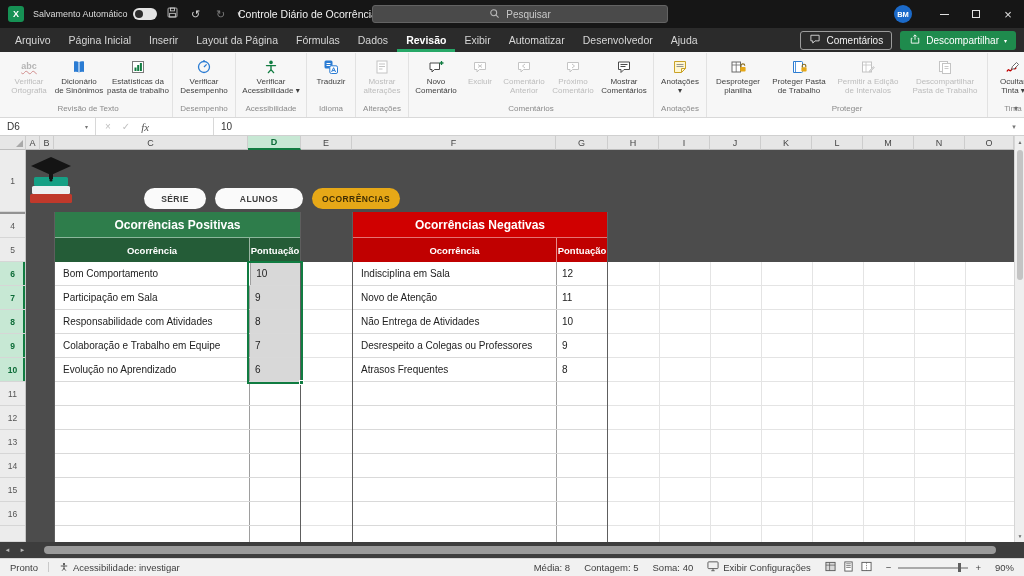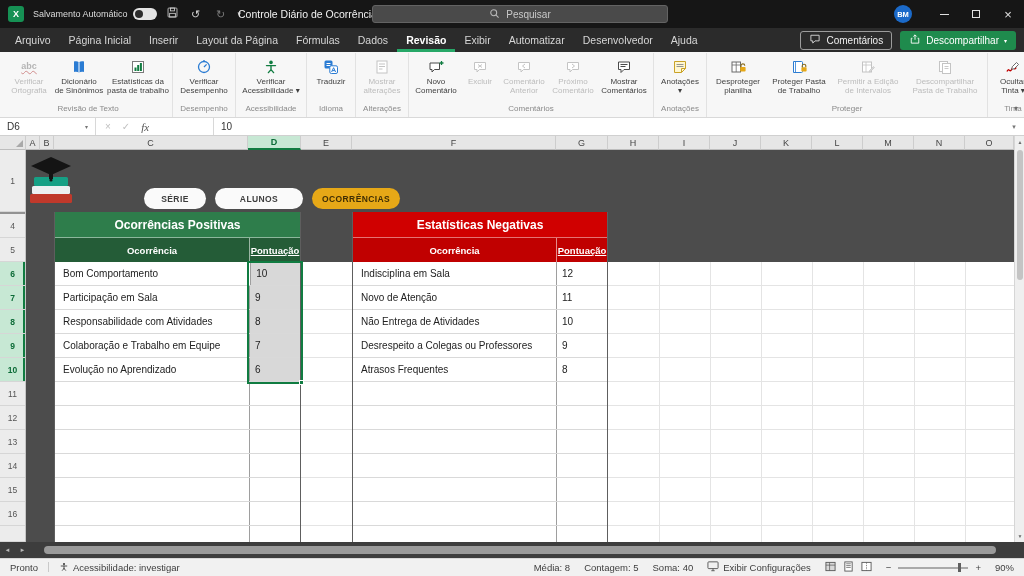--- a/index.html
+++ b/index.html
@@ -88,21 +88,21 @@
   .tbanner { height:26px; display:flex; align-items:center; justify-content:center; color:#fff; font-weight:bold; font-size:12px; }
   .thead { height:24px; display:flex; color:#fff; font-weight:bold; font-size:9.5px; }
   .thead > div { display:flex; align-items:center; justify-content:center; }
   .trow { height:24px; display:flex; background:#fff; border-bottom:1px solid #d9d9d9; font-size:10px; color:#222; }
   .trow .c1 { display:flex; align-items:center; padding-left:8px; }
   .trow .c2 { display:flex; align-items:center; padding-left:5px; border-left:1px solid #9e9e9e; }
   .pos .tbanner { background:#2e7d4b; border-bottom:1px solid rgba(255,255,255,.45); }
   .pos .thead { background:#245c37; }
   .neg .tbanner { background:#d00000; border-bottom:1px solid rgba(255,255,255,.45); }
   .neg .thead { background:#c00000; }
-  .thead .hc2 { border-left:1px solid rgba(255,255,255,.55);text-decoration:underline; }
+  .thead .hc2 { border-left:1px solid rgba(255,255,255,.55); }
   .gsel { background:#d8d8d8; }
 
   .selbox { position:absolute; left:247px; top:111px; width:56px; height:123px; border:2px solid #107c41; pointer-events:none; }
   .selbox .handle { position:absolute; right:-3px; bottom:-3px; width:5px; height:5px; background:#107c41; border:1px solid #fff; }
 
   
   .vscroll { position:absolute; left:1014px; top:136px; width:10px; height:406px; background:#efefef; border-left:1px solid #d6d6d6; }
   .vscroll .arr { position:absolute; left:0; width:10px; height:12px; display:flex; align-items:center; justify-content:center; font-size:5px; color:#6b6b6b; }
   .vscroll .thumb { position:absolute; left:2px; top:14px; width:6px; height:130px; background:#c4c4c4; border-radius:3px; }
   .hscrollband { position:absolute; left:0; top:542px; width:1024px; height:16px; background:#3d3d3d; display:flex; align-items:center; }
@@ -592,21 +592,21 @@
           <div class="c1" style="width:194px"></div>
           <div class="c2" style="width:51px"></div>
         </div>
       <div class="trow">
           <div class="c1" style="width:194px"></div>
           <div class="c2" style="width:51px"></div>
         </div>
     </div>
 
     <div class="xtable neg" style="left:352px; width:256px">
-      <div class="tbanner">Estatísticas Negativas</div>
+      <div class="tbanner">Ocorrências Negativas</div>
       <div class="thead">
         <div class="hc1" style="width:203px">Ocorrência</div>
         <div class="hc2" style="width:51px">Pontuação</div>
       </div>
       <div class="trow">
         <div class="c1" style="width:203px">Indisciplina em Sala</div>
         <div class="c2" style="width:51px">12</div>
       </div>
       <div class="trow">
         <div class="c1" style="width:203px">Novo de Atenção</div>

